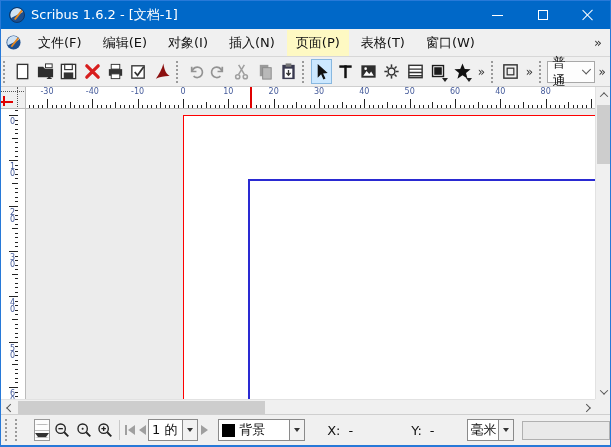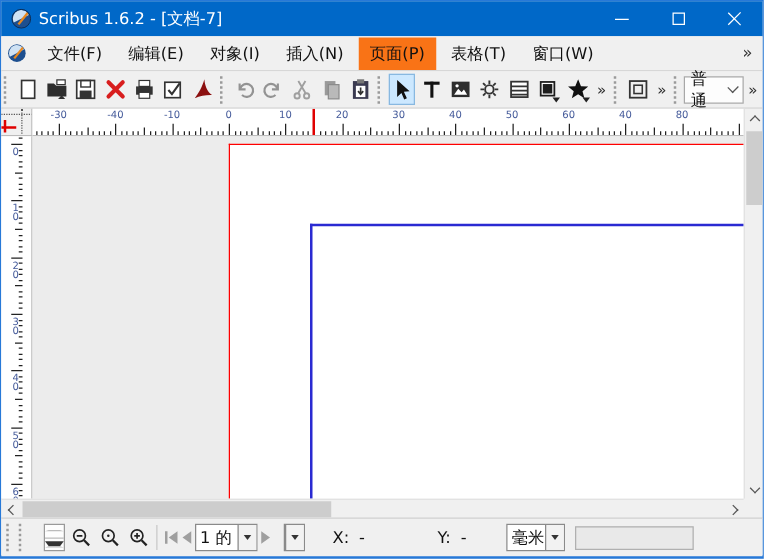--- a/index.html
+++ b/index.html
@@ -17,21 +17,21 @@
   .glyph-max { width:10px; height:10px; border:1px solid #fff; }
   .glyph-close { position:relative; width:12px; height:12px; }
   .glyph-close:before,.glyph-close:after { content:""; position:absolute; left:5px; top:-1px; width:1.4px; height:14px; background:#fff; }
   .glyph-close:before { transform:rotate(45deg); }
   .glyph-close:after { transform:rotate(-45deg); }
 
   
   #menubar { position:absolute; left:0; top:28px; right:0; height:28px; background:#f0f0f0; border-bottom:1px solid #d7d7d7; display:flex; align-items:center; }
   #menubar .app-icon { width:15px; height:15px; margin:0 8px 0 5px; }
   .menu-item { padding:4px 9px; margin-right:3px; white-space:nowrap; }
-  .menu-item.active { background:#f97316; }
+  .menu-item.active { background:#fef9c3; }
   #menu-overflow { margin-left:auto; padding:0 8px; color:#333; font-size:13px; }
 
   
   #toolbar { position:absolute; left:0; top:56px; right:0; height:30px; background:#f0f0f0; border-bottom:1px solid #cfcfcf; display:flex; align-items:center; }
   .grip { width:6px; height:22px; margin:0 2px; border-left:2px dotted #9a9a9a; }
   .tbtn { width:25px; height:25px; display:flex; align-items:center; justify-content:center; position:relative; margin:0 1px; }
   .tbtn.selected { background:#cce8ff; border:1px solid #88b8e0; }
   .tbtn svg { width:19px; height:19px; }
   .dd-corner { position:absolute; right:1px; bottom:2px; width:0; height:0; border-left:3.5px solid transparent; border-right:3.5px solid transparent; border-top:4px solid #222; }
   .tb-overflow { font-size:12px; color:#333; padding:0 4px; }
@@ -99,21 +99,21 @@
 
 <div id="window">
 
   <div id="titlebar">
     <svg class="app-icon" viewBox="0 0 16 16">
       <circle cx="8" cy="8" r="7.5" fill="#1d4f8f"></circle>
       <path d="M2 11 A7 7 0 0 1 8 1 A7 7 0 0 1 14 5 Z" fill="#cfe2f4"></path>
       <path d="M12.5 2.5 L5 12 L6.5 13 L13.8 4 Z" fill="#e8881e"></path>
       <circle cx="8" cy="8" r="7.5" fill="none" stroke="#0d2d55" stroke-width="0.8"></circle>
     </svg>
-    <span id="title-text">Scribus 1.6.2 - [文档-7]</span>
+    <span id="title-text">Scribus 1.6.2 - [文档-1]</span>
     <div id="caption-buttons">
       <div class="cap-btn">
           <div class="glyph-min"></div>
         </div>
       <div class="cap-btn">
           <div class="glyph-max"></div>
         </div>
       <div class="cap-btn">
           <div class="glyph-close"></div>
         </div>
@@ -595,20 +595,24 @@
       <div class="btn">
           <div class="tri-down"></div>
         </div>
     </div>
 
     <div class="nav-btn">
         <div class="tri-right"></div>
       </div>
 
     <div class="combo" id="layer-combo" style="margin-left:8px">
+      <div class="text" style="width:70px">
+        <div class="layer-swatch"></div>
+        <span>背景</span>
+      </div>
       <div class="btn">
           <div class="tri-down"></div>
         </div>
     </div>
 
     <span class="status-label" style="margin-left:22px">X:</span>
     <span class="status-label" style="margin-left:8px">-</span>
     <span class="status-label" style="margin-left:58px">Y:</span>
     <span class="status-label" style="margin-left:8px">-</span>
 

